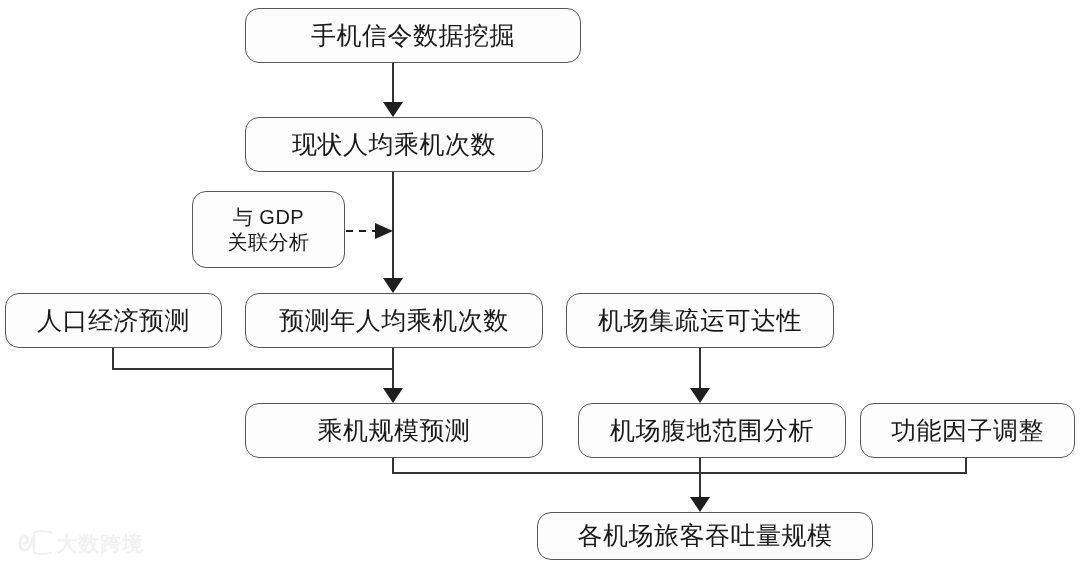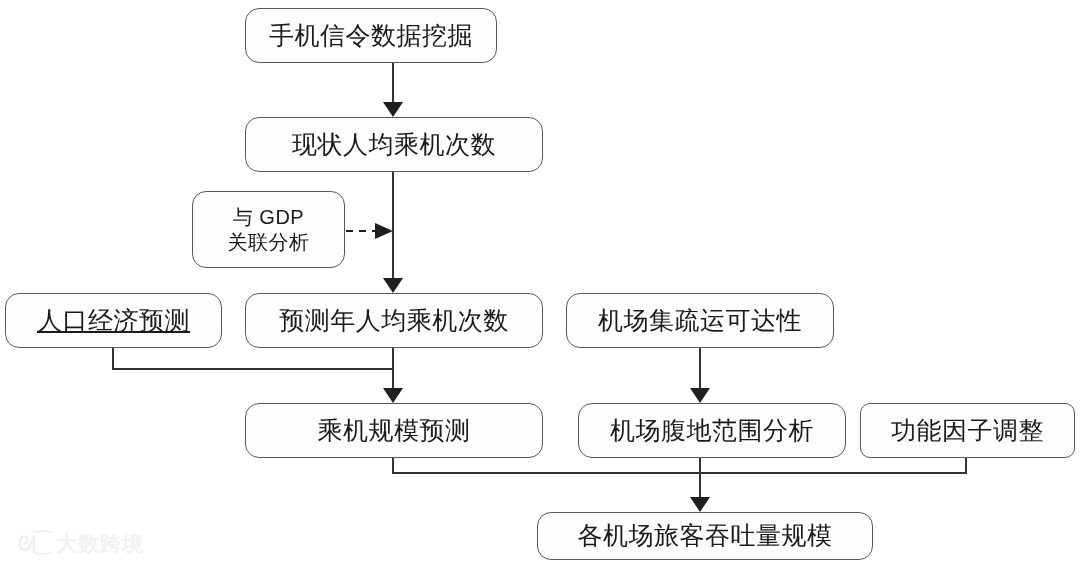--- a/index.html
+++ b/index.html
@@ -119,30 +119,30 @@
     <g>
       <polyline points="966,458 966,473 700,473" fill="none" stroke="#333" stroke-width="2"></polyline>
     </g>
 
     <g>
       <line x1="700" y1="458" x2="700" y2="499" stroke="#333" stroke-width="2"></line>
       <path d="M690,497 L710,497 L700,512 Z" fill="#1f1f1f"></path>
     </g>
   </svg>
 
-  <div class="node" style="left: 245px; top: 8px; width: 252px; height: 55px;">手机信令数据挖掘</div>
+  <div class="node" style="left: 245px; top: 8px; width: 336px; height: 55px;">手机信令数据挖掘</div>
   <div class="node" style="left: 245px; top: 117px; width: 298px; height: 55px; font-family: Liberation Serif, serif;">现状人均乘机次数</div>
   <div class="node two-line" style="left: 192px; top: 191px; width: 153px; height: 77px;">与 GDP
 关联分析</div>
-  <div class="node" style="left: 5px; top: 293px; width: 217px; height: 55px; text-decoration: underline;">人口经济预测</div>
+  <div class="node" style="left: 5px; top: 293px; width: 217px; height: 55px;">人口经济预测</div>
   <div class="node" style="left: 245px; top: 293px; width: 298px; height: 55px;">预测年人均乘机次数</div>
   <div class="node" style="left: 566px; top: 293px; width: 268px; height: 55px;">机场集疏运可达性</div>
   <div class="node" style="left: 245px; top: 403px; width: 298px; height: 55px;">乘机规模预测</div>
   <div class="node" style="left: 578px; top: 403px; width: 268px; height: 55px;">机场腹地范围分析</div>
-  <div class="node" style="left: 860px; top: 403px; width: 215px; height: 55px; border-radius: 10px;">功能因子调整</div>
+  <div class="node" style="left: 860px; top: 403px; width: 215px; height: 55px;">功能因子调整</div>
   <div class="node" style="left: 537px; top: 512px; width: 336px; height: 48px;">各机场旅客吞吐量规模</div>
 
   <div class="watermark">
     <span class="wm-mark">ᘛ⁐</span>
     <span class="wm-text">大数跨境</span>
   </div>
 
 </div>
 
 </body></html>

